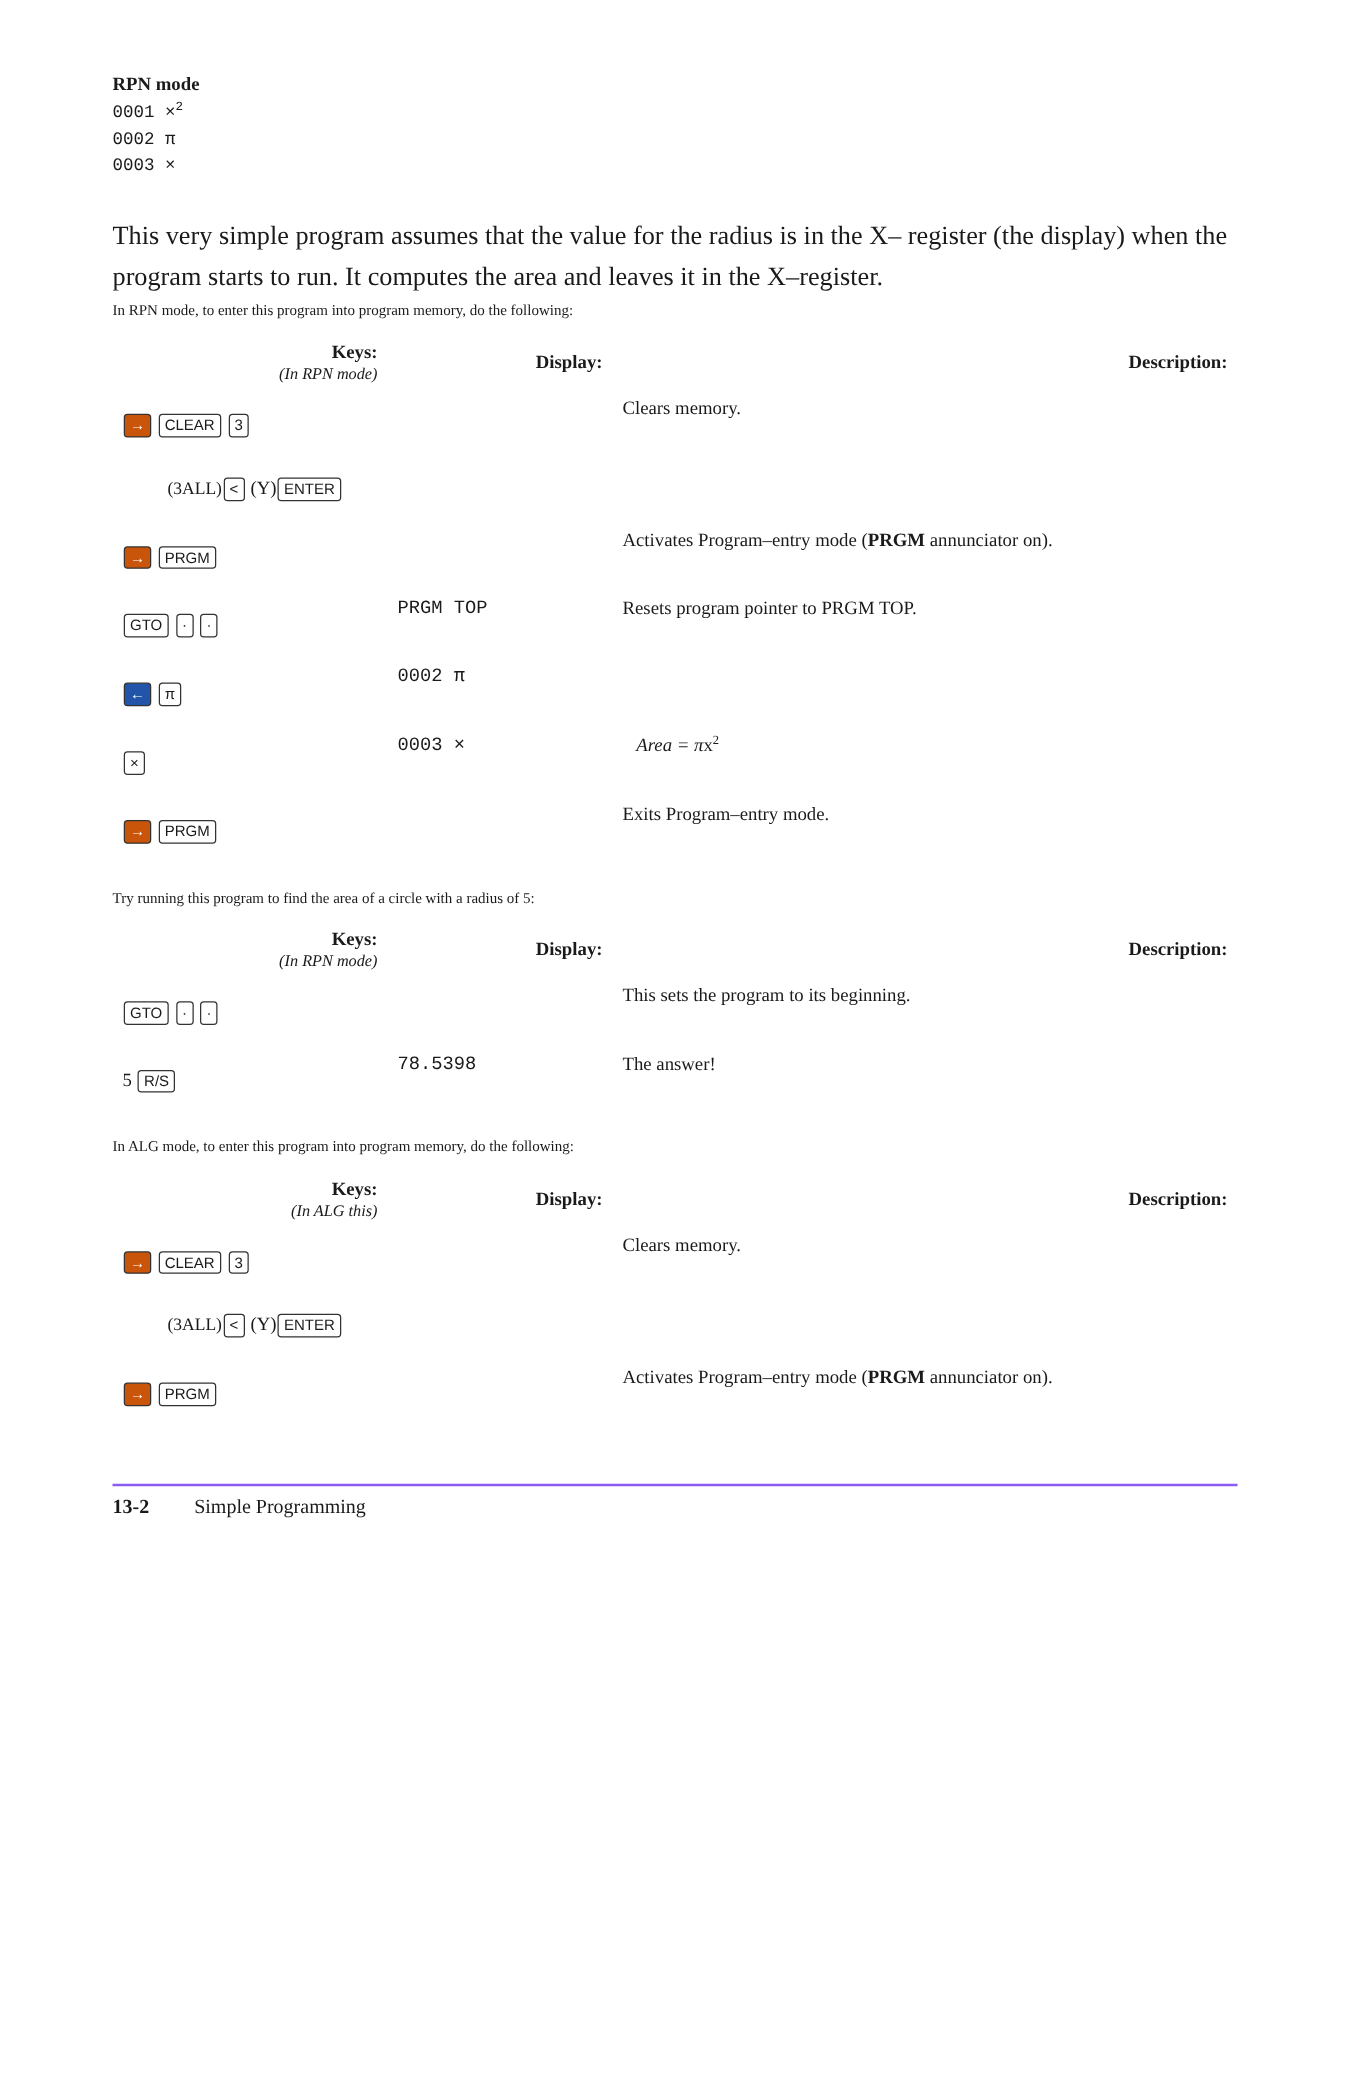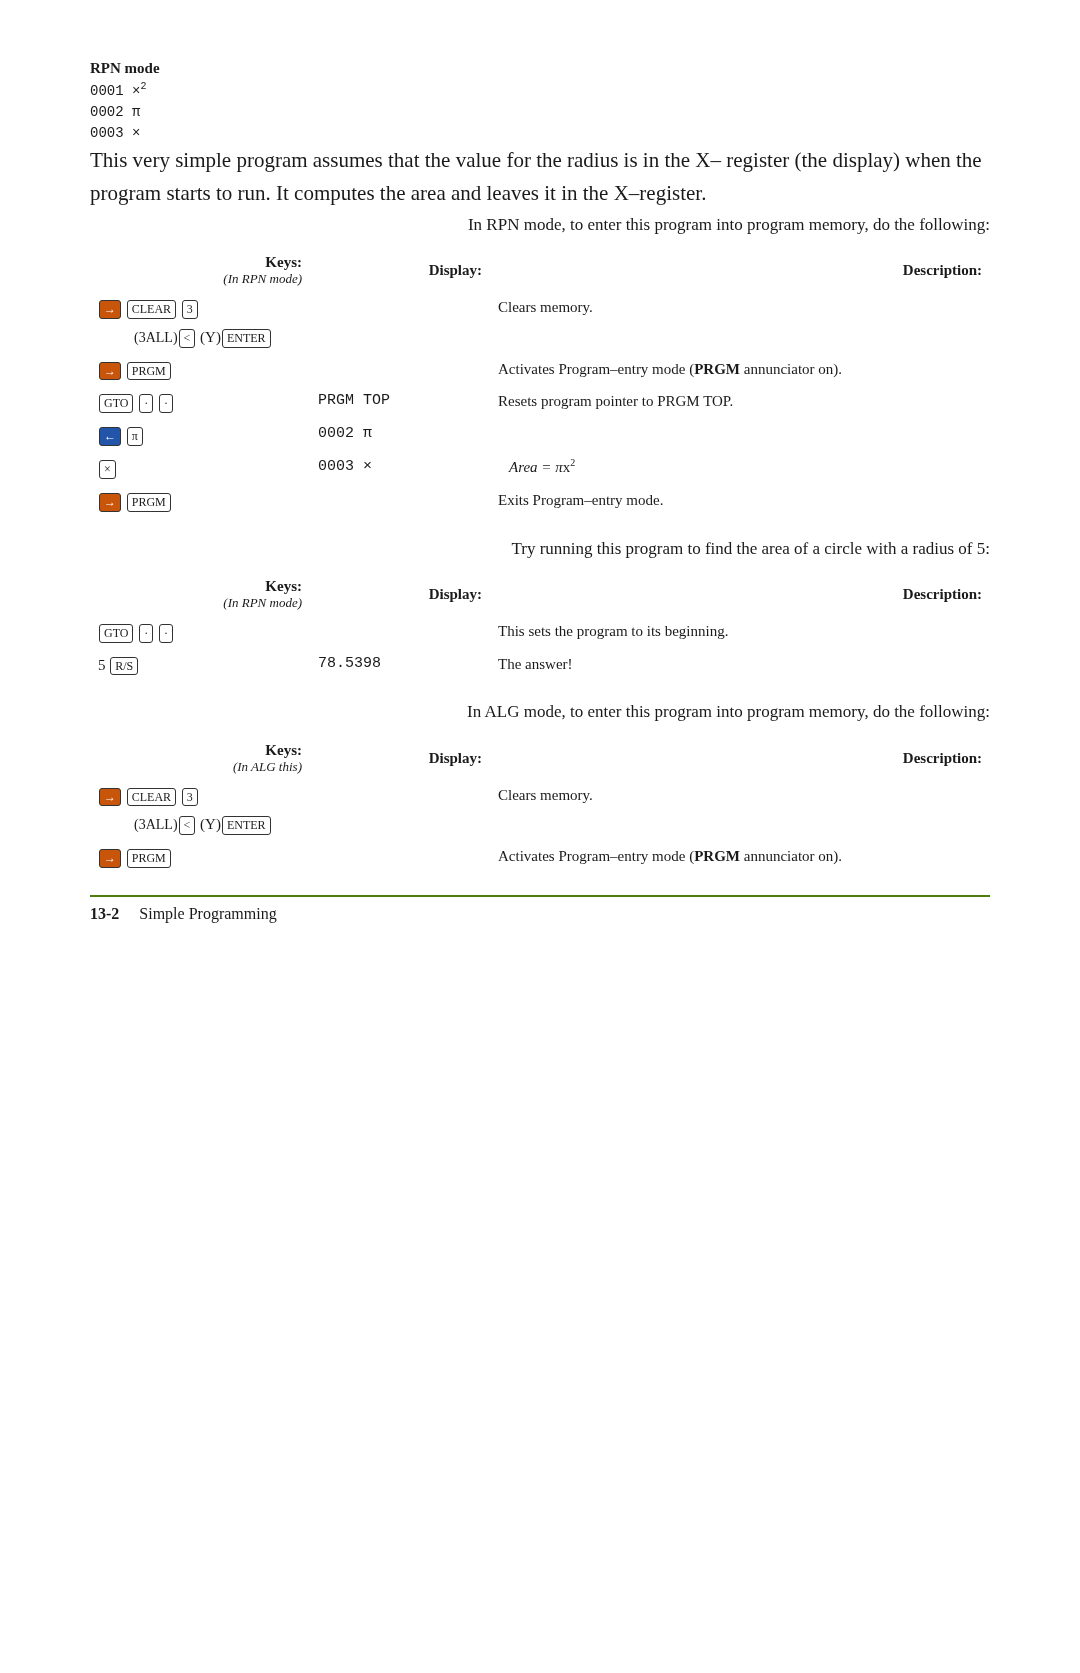--- a/index.html
+++ b/index.html
@@ -12,40 +12,40 @@
       min-height: 1673px;
       padding: 60px 90px 60px 90px;
     }
     .page-content {
       max-width: 900px;
       margin: 0 auto;
     }
     .mode-columns {
       display: flex;
       gap: 120px;
+      margin-bottom: 28px;
     }
     .mode-col .mode-title {
       font-weight: bold;
       font-size: 15px;
       margin-bottom: 2px;
     }
     .mode-col .code-line {
       font-family: 'Courier New', Courier, monospace;
       font-size: 14px;
       line-height: 1.5;
     }
     .body-text {
       font-size: 21px;
       line-height: 1.6;
     }
     .section-intro {
-      font-size: 17px;
+      font-size: 12px;
       line-height: 1.6;
       margin-bottom: 14px;
-      text-align: right;
     }
     
     .instruction-table {
       width: 100%;
       border-collapse: collapse;
       margin-bottom: 16px;
     }
     .instruction-table th {
       font-weight: bold;
       font-size: 15px;
@@ -67,26 +67,26 @@
       padding: 2px 8px 2px 8px;
       font-size: 15px;
       line-height: 1.6;
     }
     
     .key-btn {
       display: inline-block;
       border: 1.5px solid #333;
       border-radius: 3px;
       padding: 0px 4px;
-      font-family: Liberation Serif, serif;
+      font-family: Liberation Sans, sans-serif;
       font-size: 12px;
       font-weight: normal;
       background: #fff;
       line-height: 1.4;
-      margin: 5px 1px;
+      margin: 16px 1px;
       vertical-align: middle;
     }
     .key-btn-orange {
       display: inline-block;
       border: 1.5px solid #333;
       border-radius: 3px;
       padding: 0px 4px;
       font-family: Arial, Helvetica, sans-serif;
       font-size: 12px;
       background: #c8550a;
@@ -113,26 +113,26 @@
       white-space: nowrap;
     }
     .display-val {
       font-family: 'Courier New', Courier, monospace;
       font-size: 13px;
     }
     .bold-text { font-weight: bold; }
     .italic-text { font-style: italic; margin-left: 11px; }
     
     .page-footer {
-      margin-top: 20px;
-      border-top: 2px solid #4d7c0f;
+      margin-top: 44px;
+      border-top: 2px solid #8b5cf6;
       padding-top: 8px;
       display: flex;
       align-items: baseline;
-      gap: 20px;
+      gap: 36px;
     }
     .footer-num {
       font-weight: bold;
       font-size: 16px;
     }
     .footer-title {
       font-size: 16px;
     }
     .paren-seq {
       font-size: 14px;

